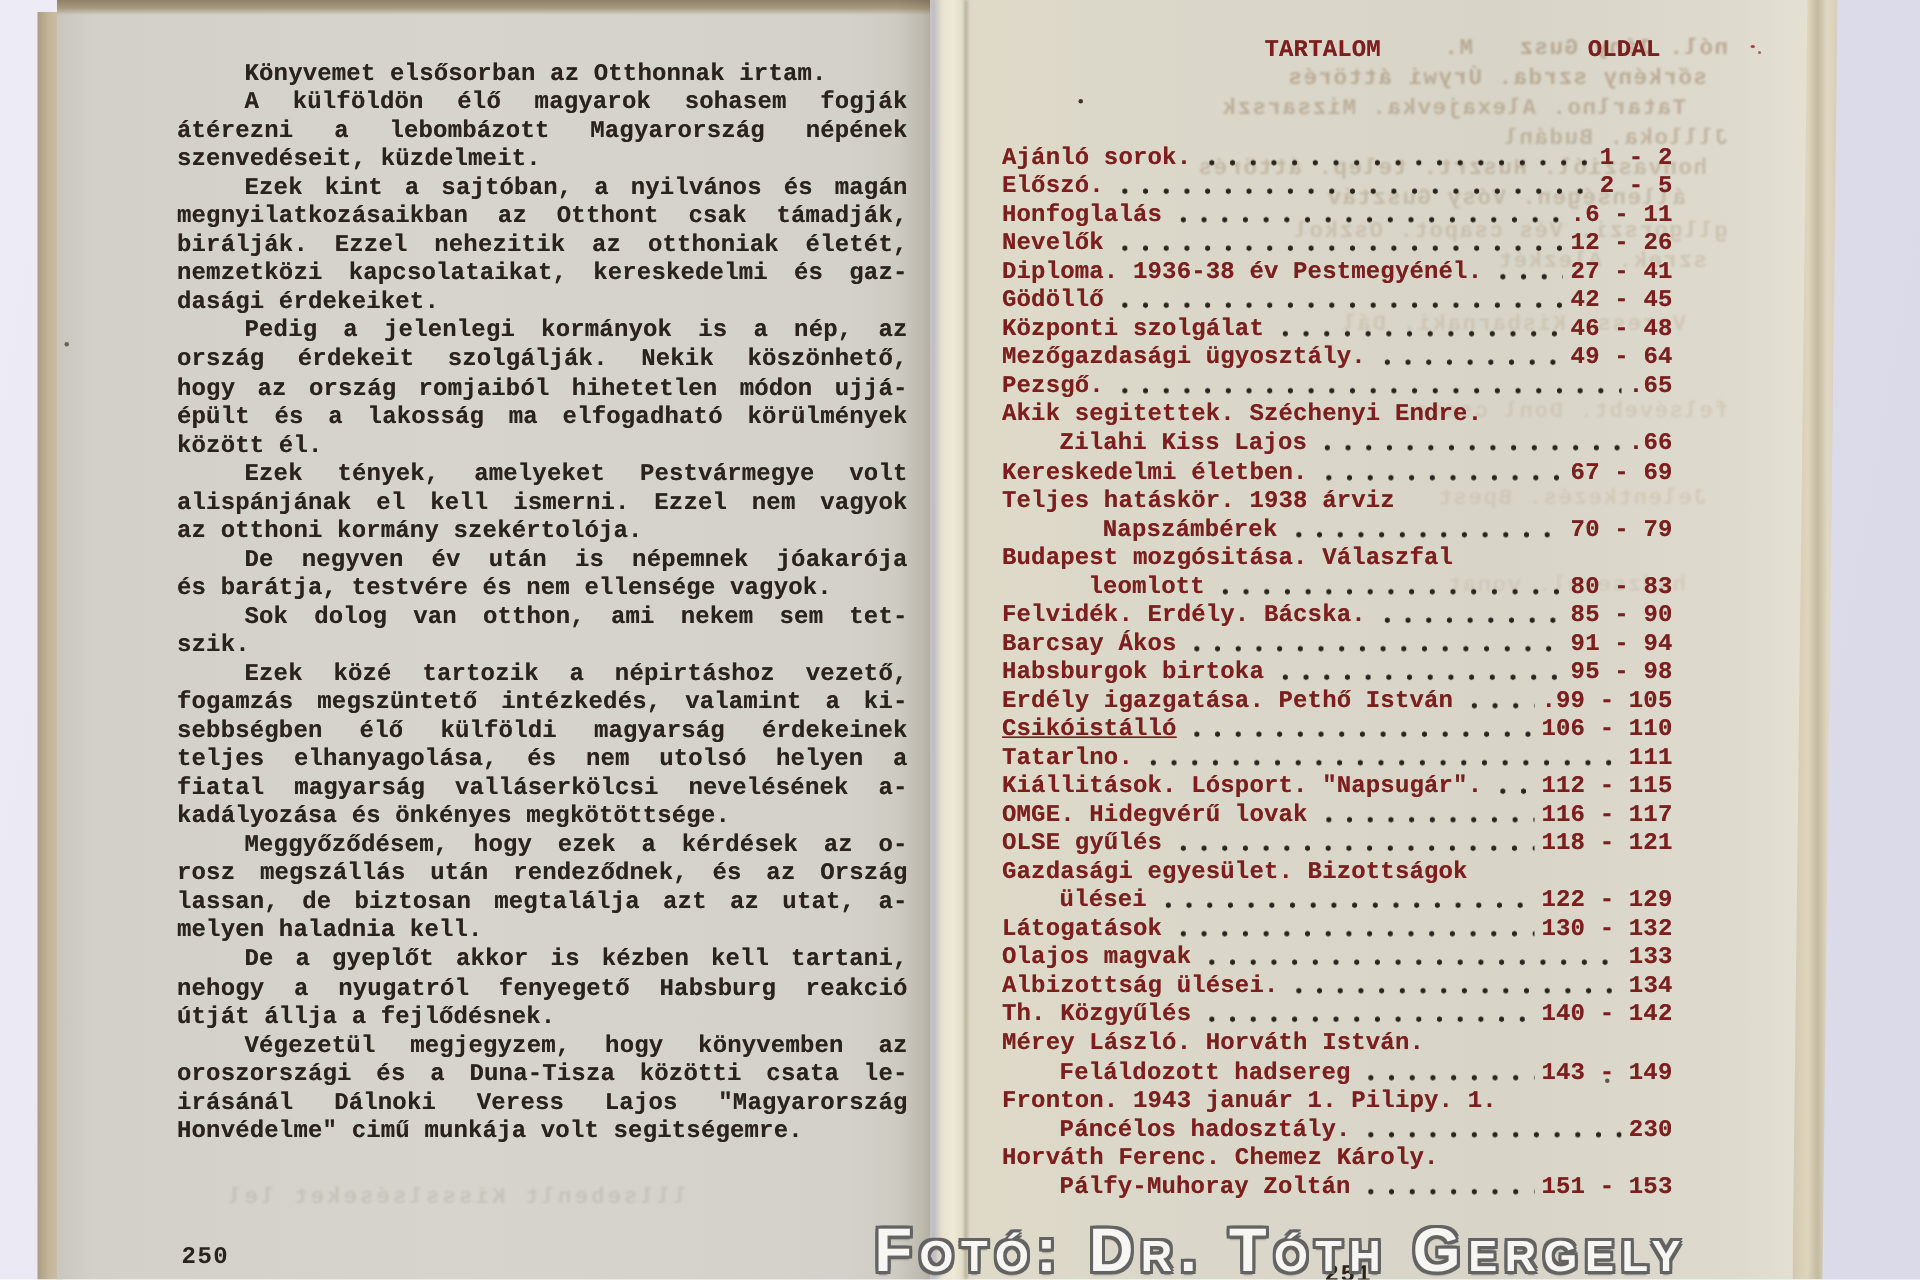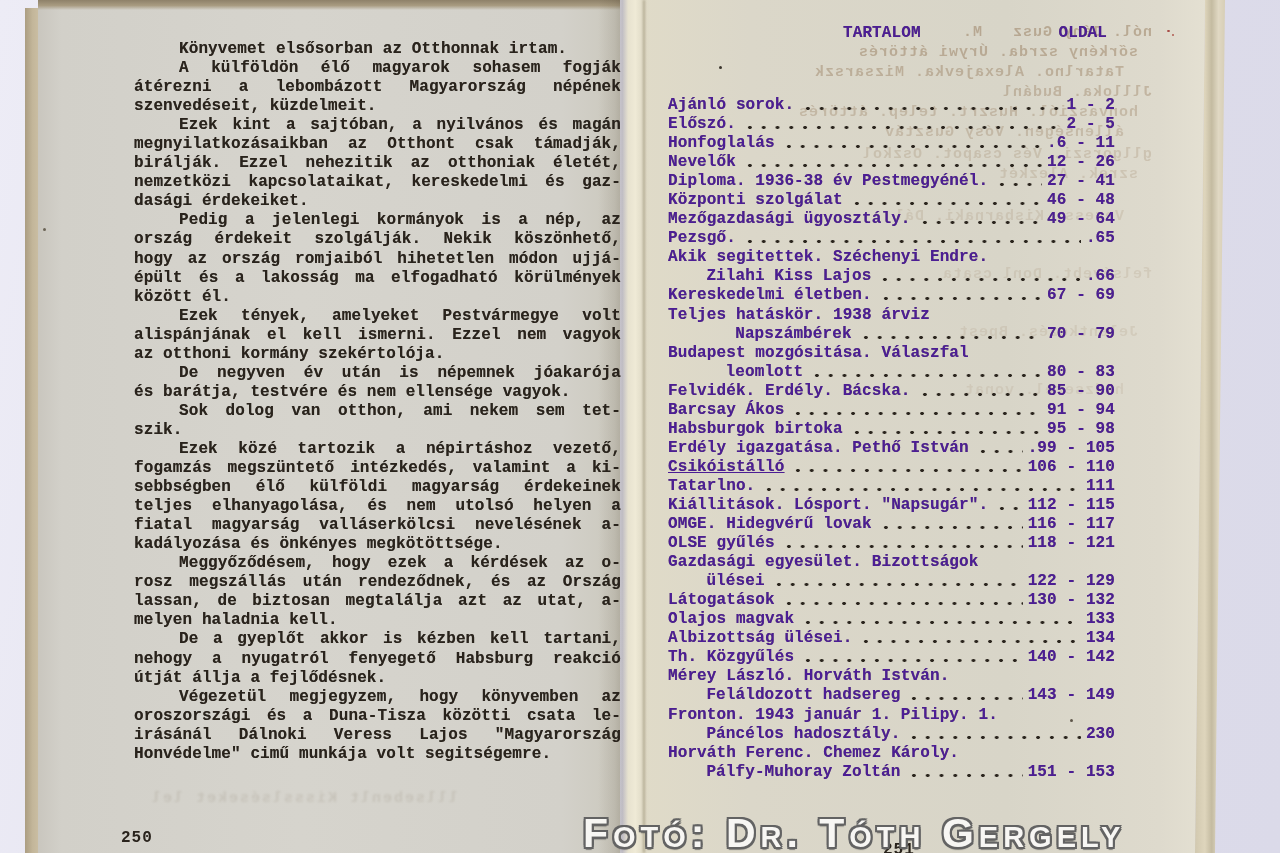--- a/index.html
+++ b/index.html
@@ -21,30 +21,30 @@
   .crease{left:643px;top:0;width:2px;height:853px;background:rgba(125,114,84,0.45);filter:blur(1px);z-index:3;}
   .page-right{left:636px;top:0;width:569px;height:853px;
     background:linear-gradient(90deg,#e0dbc8 0%,#dbd7c9 20%,#d8d5c8 65%,#dedacd 92%,#e4e0d2 100%);
     clip-path:polygon(0 0,100% 0,calc(100% - 10px) 100%,0 100%);}
   .page-stack-edge{left:1193px;top:0;width:34px;height:853px;
     background:linear-gradient(90deg,#cfc6ad,#ded5bc 35%,#c4bba1 55%,#e0d8c3 75%,#d4cbb2 100%);
     clip-path:polygon(12px 0,32px 0,22px 100%,2px 100%);}
   
   .body-text{left:118px;top:40px;width:487px;z-index:5;
     font-size:16px;font-weight:bold;line-height:19.05px;letter-spacing:0.1px;
-    color:#29231c;text-shadow:0 0 0.4px rgba(41,35,28,0.55);margin-left:16px;}
+    color:#29231c;text-shadow:0 0 0.4px rgba(41,35,28,0.55);}
   .tline{text-align:justify;text-align-last:justify;white-space:normal;}
   .tline.first{text-indent:45px;}
   .tline.last{text-align:left;text-align-last:left;}
   .pageno{z-index:5;font-size:16px;font-weight:bold;color:#29231c;letter-spacing:1px;}
   .pageno-left{left:121px;top:829px;}
   .pageno-right{left:883px;top:841px;}
   
   .toc{left:668px;top:0;width:447px;height:853px;z-index:5;
-    font-size:16px;font-weight:bold;color:#4c1d95;letter-spacing:0.1px;
+    font-size:16px;font-weight:bold;color:#7f1d1d;letter-spacing:0.1px;
     text-shadow:0 0 0.4px rgba(41,35,28,0.55);}
   .toc-header{position:absolute;left:0;top:24px;width:100%;height:19px;}
   .toc-title{position:absolute;left:175px;}
   .toc-pagecol{position:absolute;right:8px;}
   .toc-entries{position:absolute;left:0;top:96px;width:100%;}
   .toc-row{display:flex;align-items:center;height:19.05px;line-height:19.05px;}
   .toc-label{white-space:pre;}
   .leader{flex:1;height:19.05px;margin:0 5px 0 7px;
     background-image:radial-gradient(circle at 6.9px 12.5px,#2a241d 1.55px,rgba(0,0,0,0) 1.95px);
     background-size:13.8px 19.05px;background-repeat:repeat-x;}
@@ -170,20 +170,25 @@
         <span class="toc-label" style="padding-left: 0ch;">Nevelők</span>
         <span class="leader"></span>
         <span class="toc-pages">12 - 26</span>
       </div>
       <div class="toc-row">
         <span class="toc-label" style="padding-left: 0ch;">Diploma. 1936-38 év Pestmegyénél.</span>
         <span class="leader"></span>
         <span class="toc-pages">27 - 41</span>
       </div>
       <div class="toc-row">
+        <span class="toc-label" style="padding-left: 0ch;">Gödöllő</span>
+        <span class="leader"></span>
+        <span class="toc-pages">42 - 45</span>
+      </div>
+      <div class="toc-row">
         <span class="toc-label" style="padding-left: 0ch;">Központi szolgálat</span>
         <span class="leader"></span>
         <span class="toc-pages">46 - 48</span>
       </div>
       <div class="toc-row">
         <span class="toc-label" style="padding-left: 0ch;">Mezőgazdasági ügyosztály.</span>
         <span class="leader"></span>
         <span class="toc-pages">49 - 64</span>
       </div>
       <div class="toc-row">

